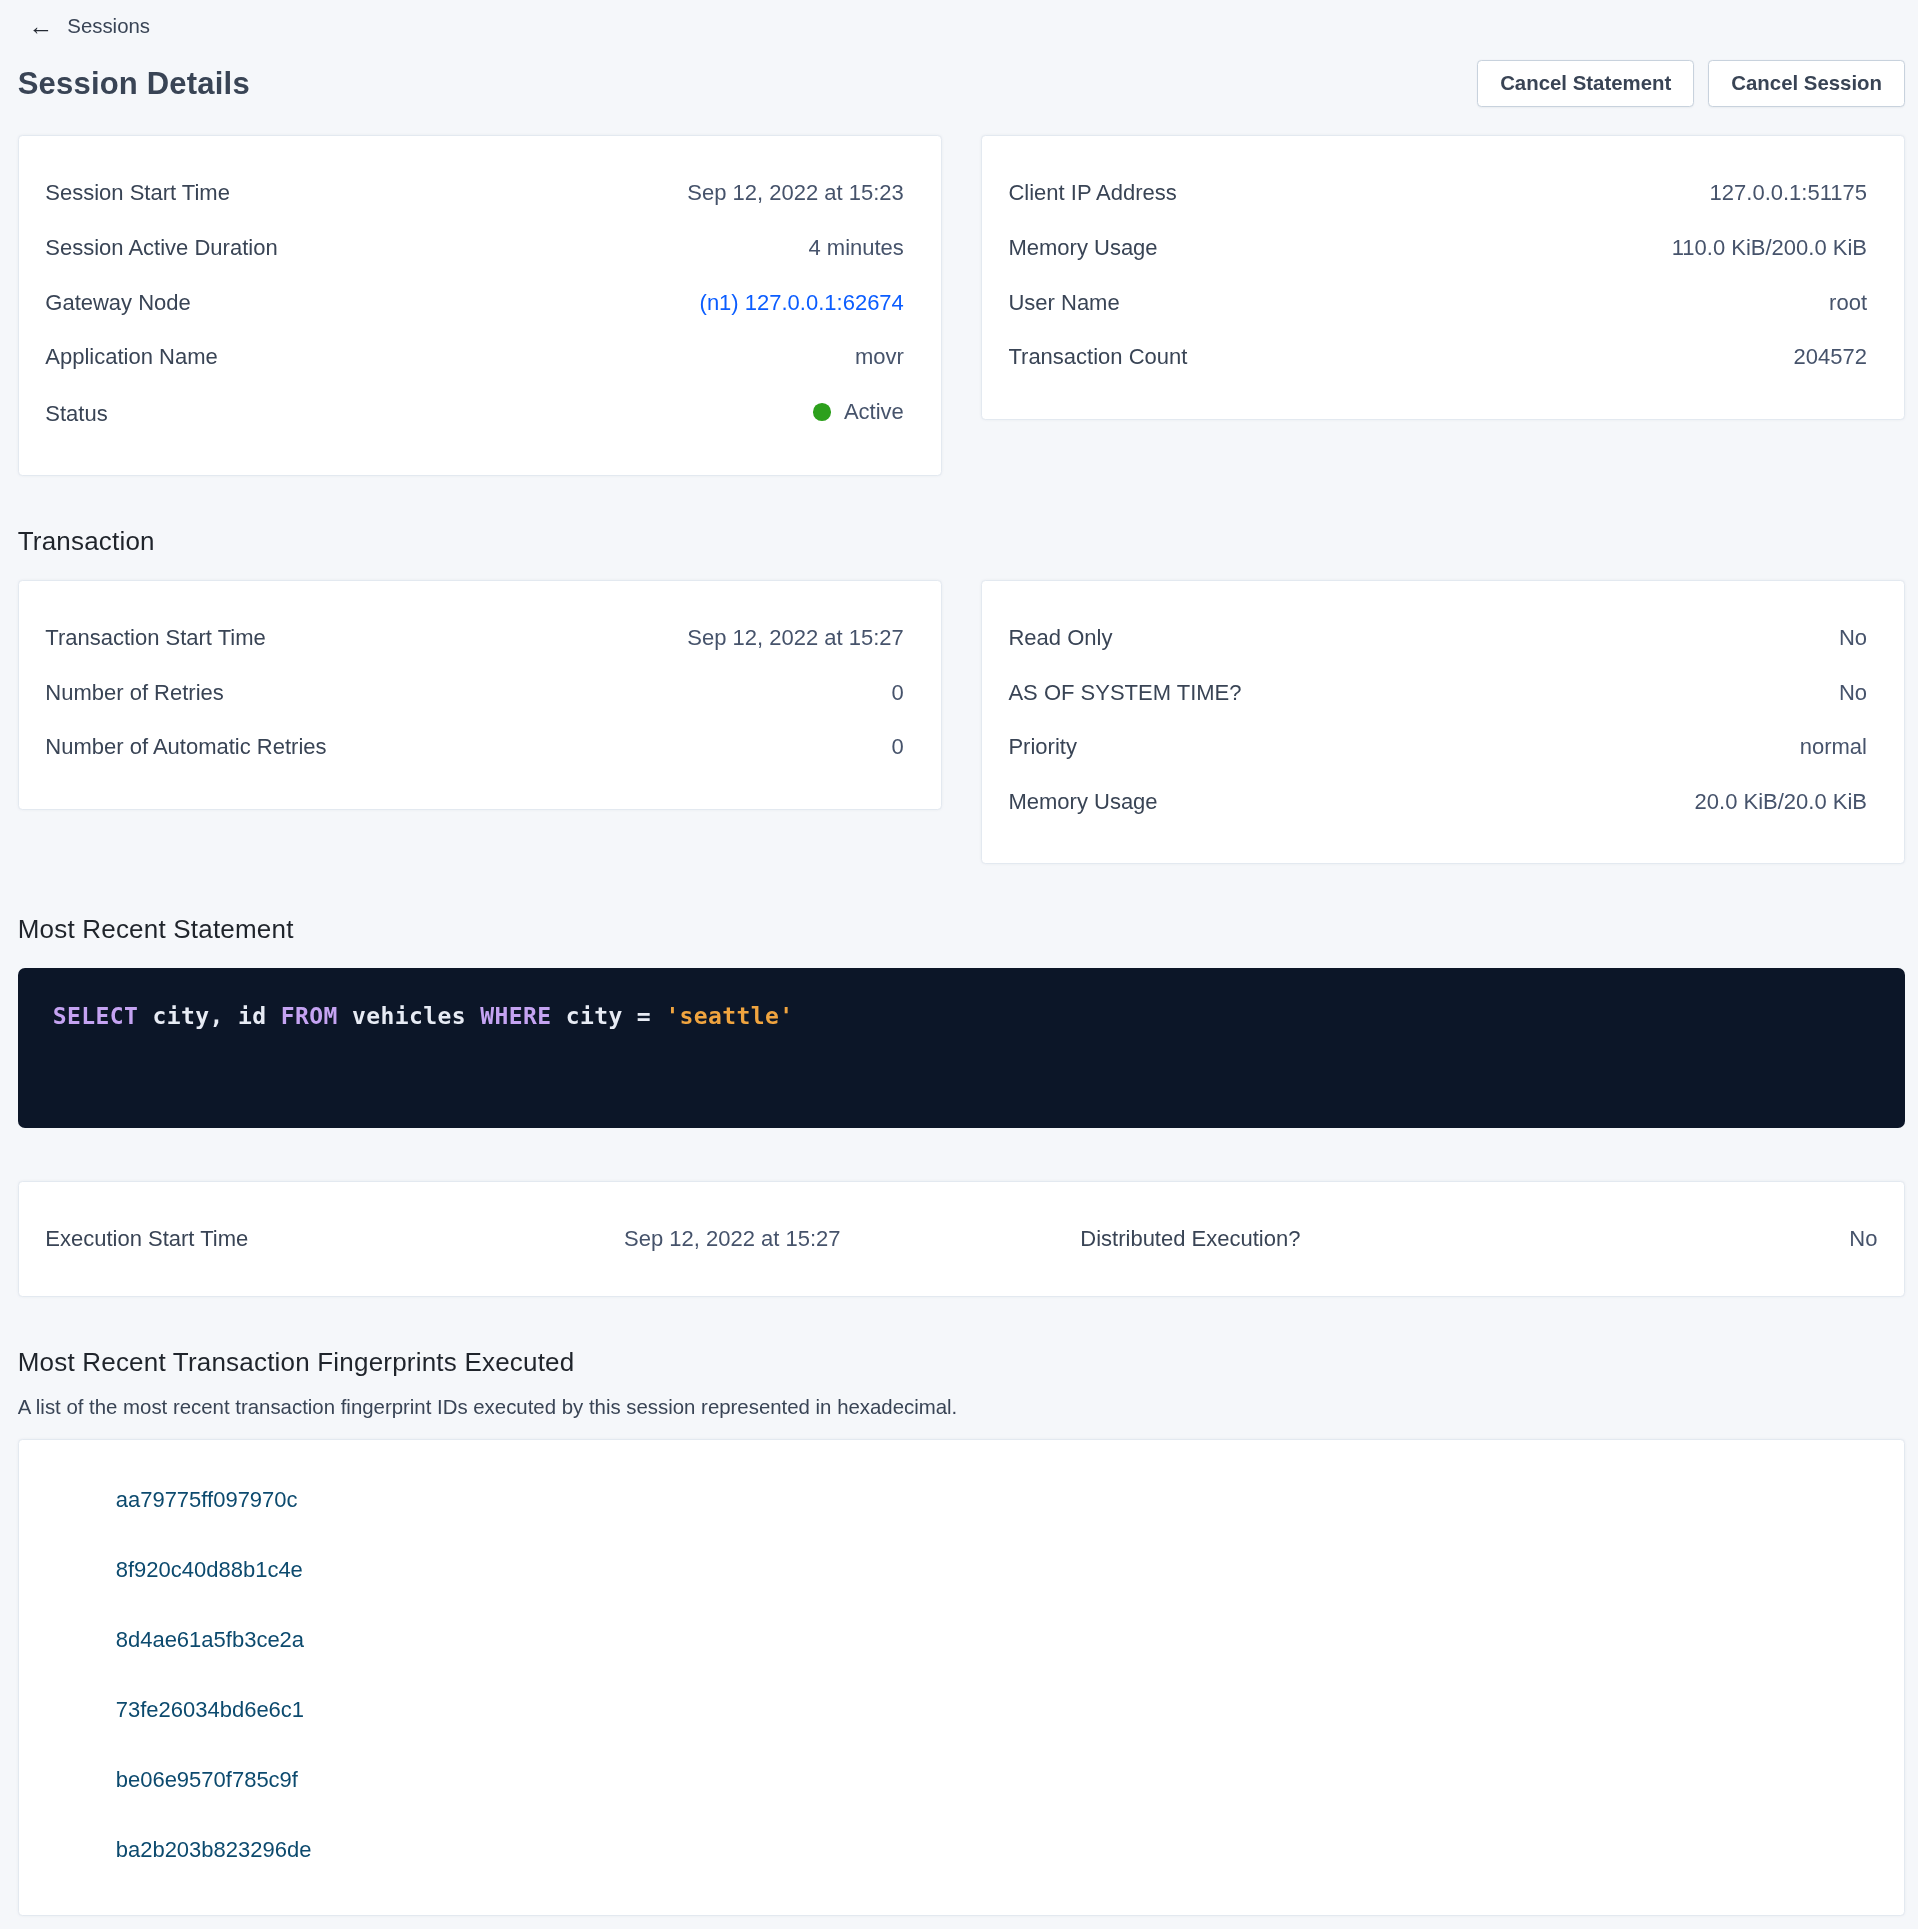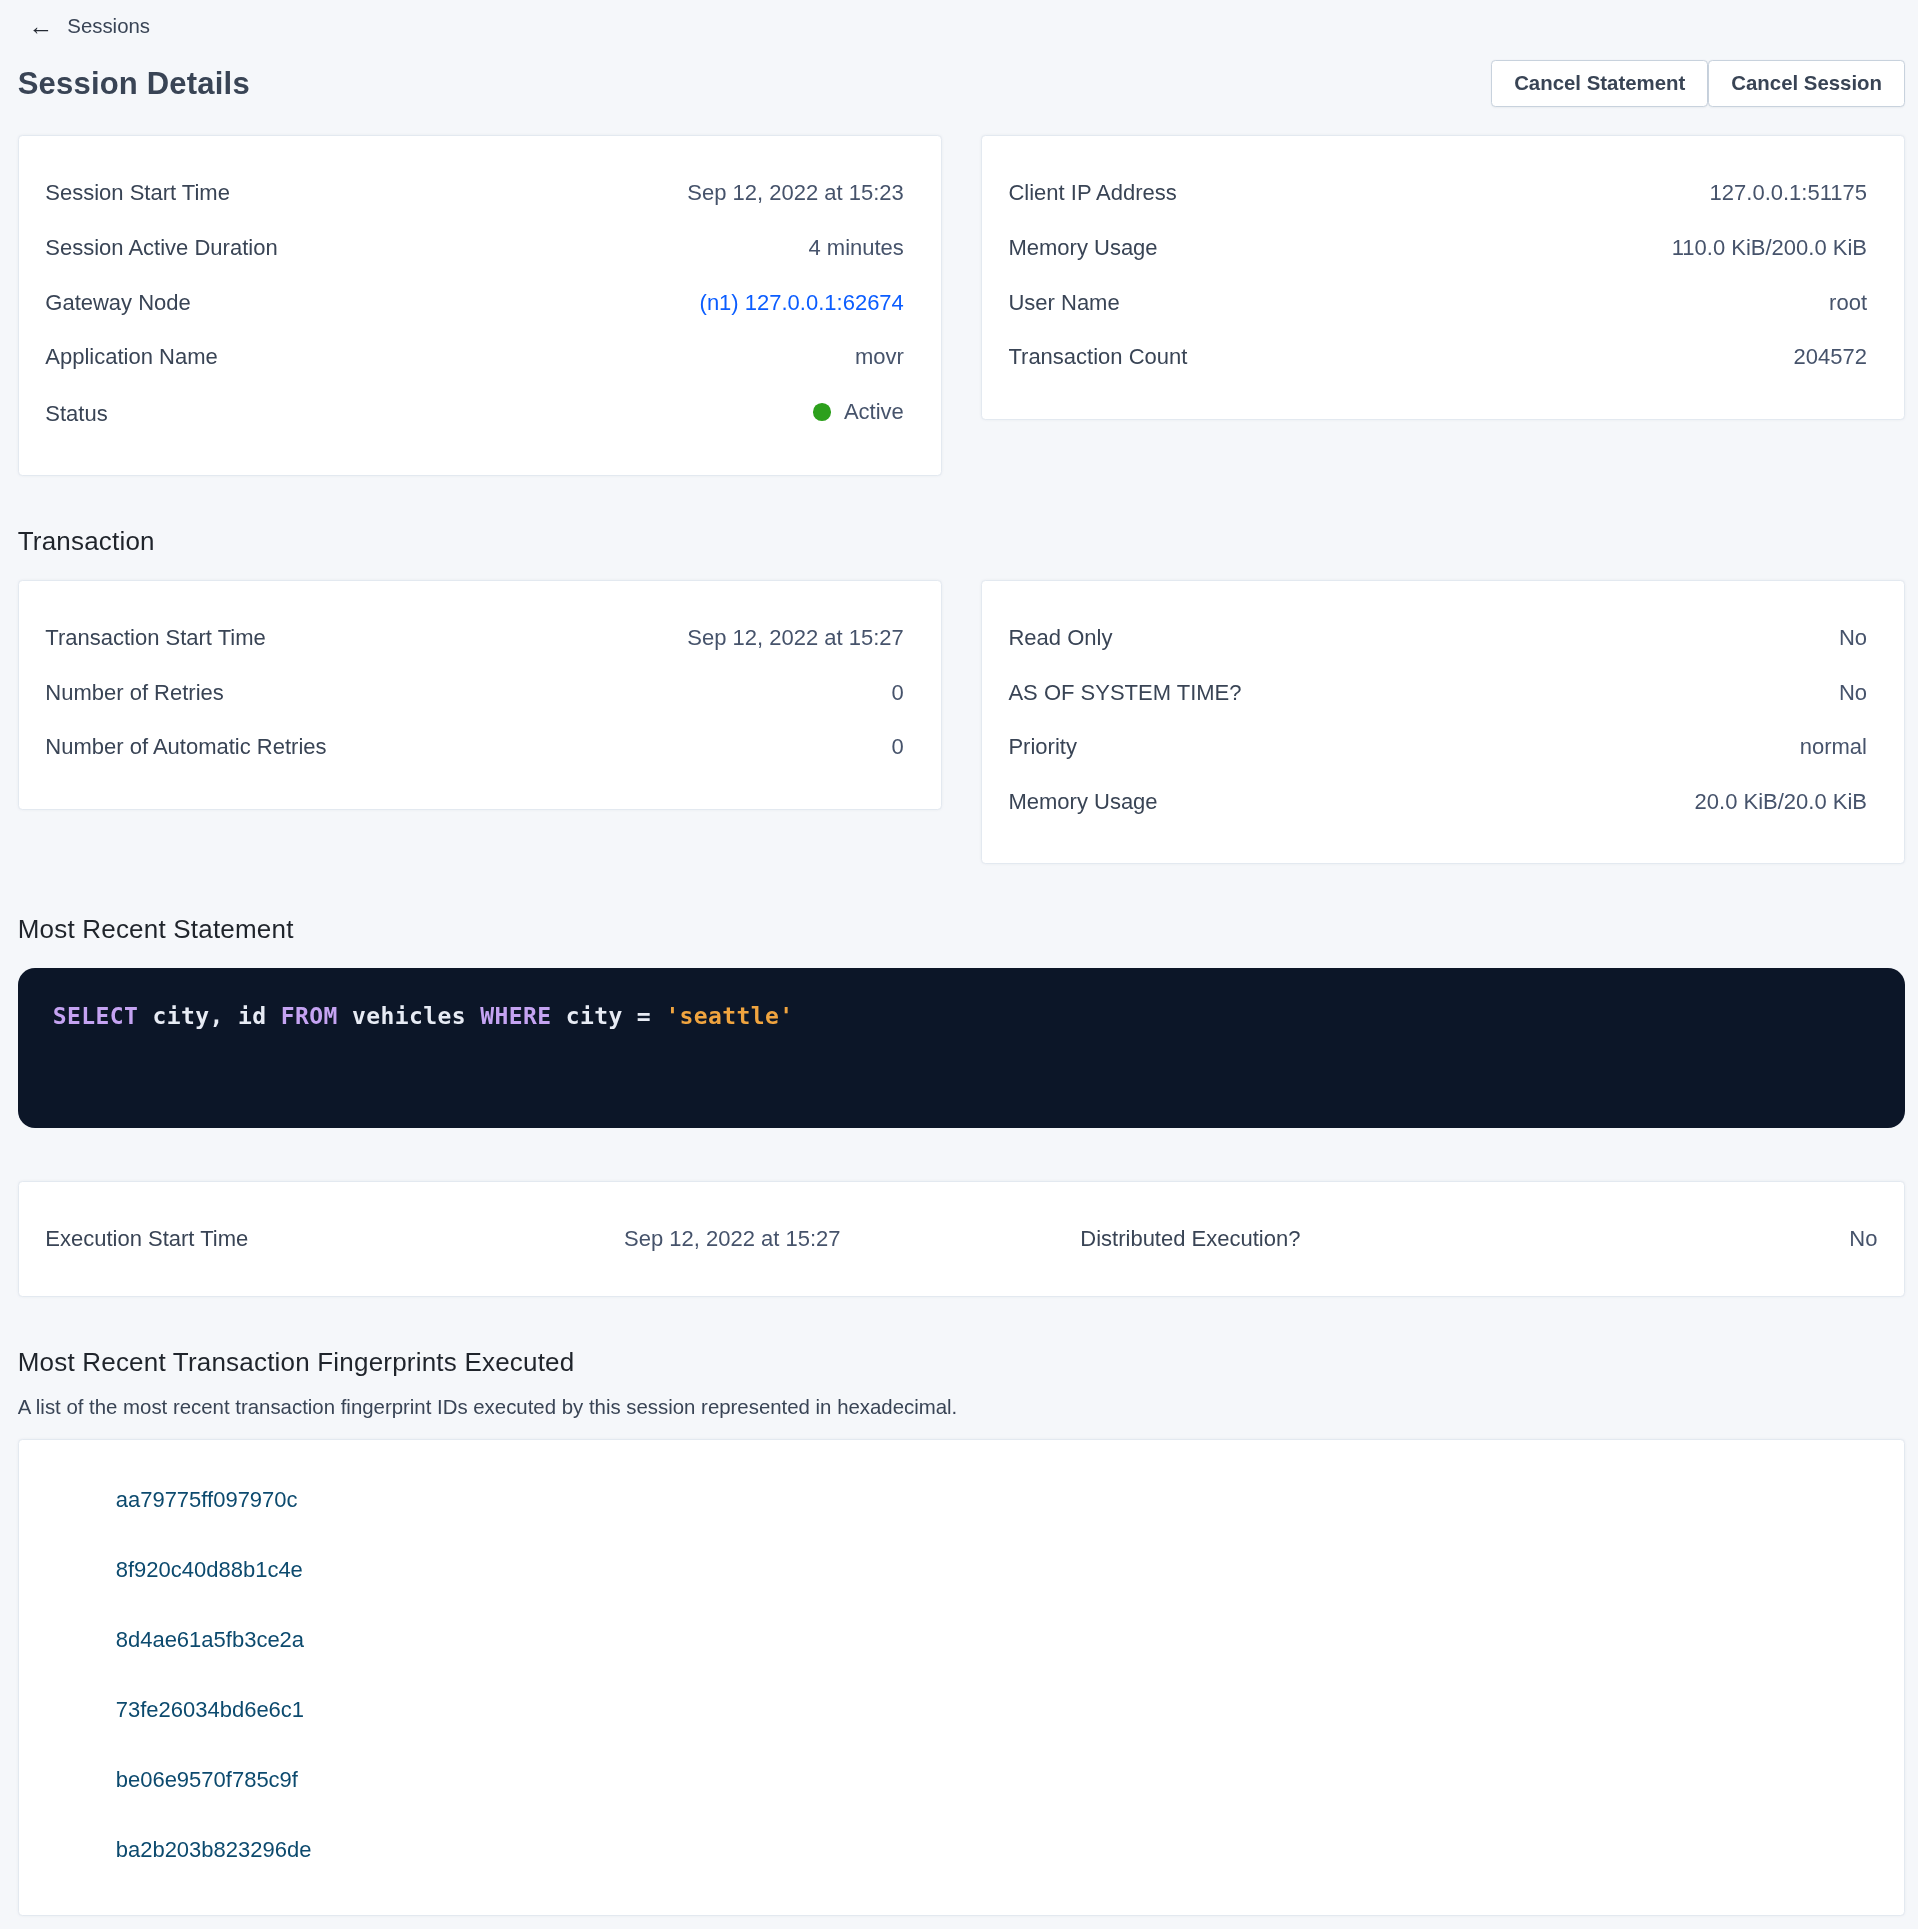--- a/index.html
+++ b/index.html
@@ -26,21 +26,21 @@
     margin: 5.3px 0 0 10.6px;
   }
   .breadcrumb .arrow { font-size: 25px; line-height: 1; color: #242a33; }
 
   
   .title-row {
     display: flex; justify-content: space-between; align-items: center;
     margin-top: 21px;
   }
   h1.page-title { font-size: 31px; font-weight: 700; color: #394455; letter-spacing: 0.2px; }
-  .actions { display: flex; }
+  .actions { display: flex; gap: 14px; }
   .btn {
     background: #fff; border: 0.9px solid #c8d2dd; border-radius: 4.4px;
     box-shadow: 0 0.9px 1.8px rgba(57,68,85,0.06);
     font-family: "Liberation Sans", sans-serif;
     font-size: 20.4px; font-weight: 700; color: #394455;
     padding: 0 22px; height: 47px; cursor: pointer;
   }
 
   
   .card {
@@ -68,21 +68,21 @@
   
   h2.section {
     font-size: 26px; font-weight: 400; color: #1f242b;
     margin-top: 50px; letter-spacing: 0.2px;
   }
   .card-grid.under-heading { margin-top: 23px; }
 
   
   .sql-box {
     margin-top: 23px;
-    background: var(--sql-bg); border-radius: 17px;
+    background: var(--sql-bg); border-radius: 7px;
     padding: 35px 35px; min-height: 160px;
     font-family: "DejaVu Sans Mono", monospace;
     font-size: 23px; font-weight: 600; letter-spacing: 0.4px;
     color: var(--sql-plain); white-space: pre;
   }
   .tok-kw { color: var(--kw); }
   .tok-str { color: var(--str); }
 
   
   .exec-card {

